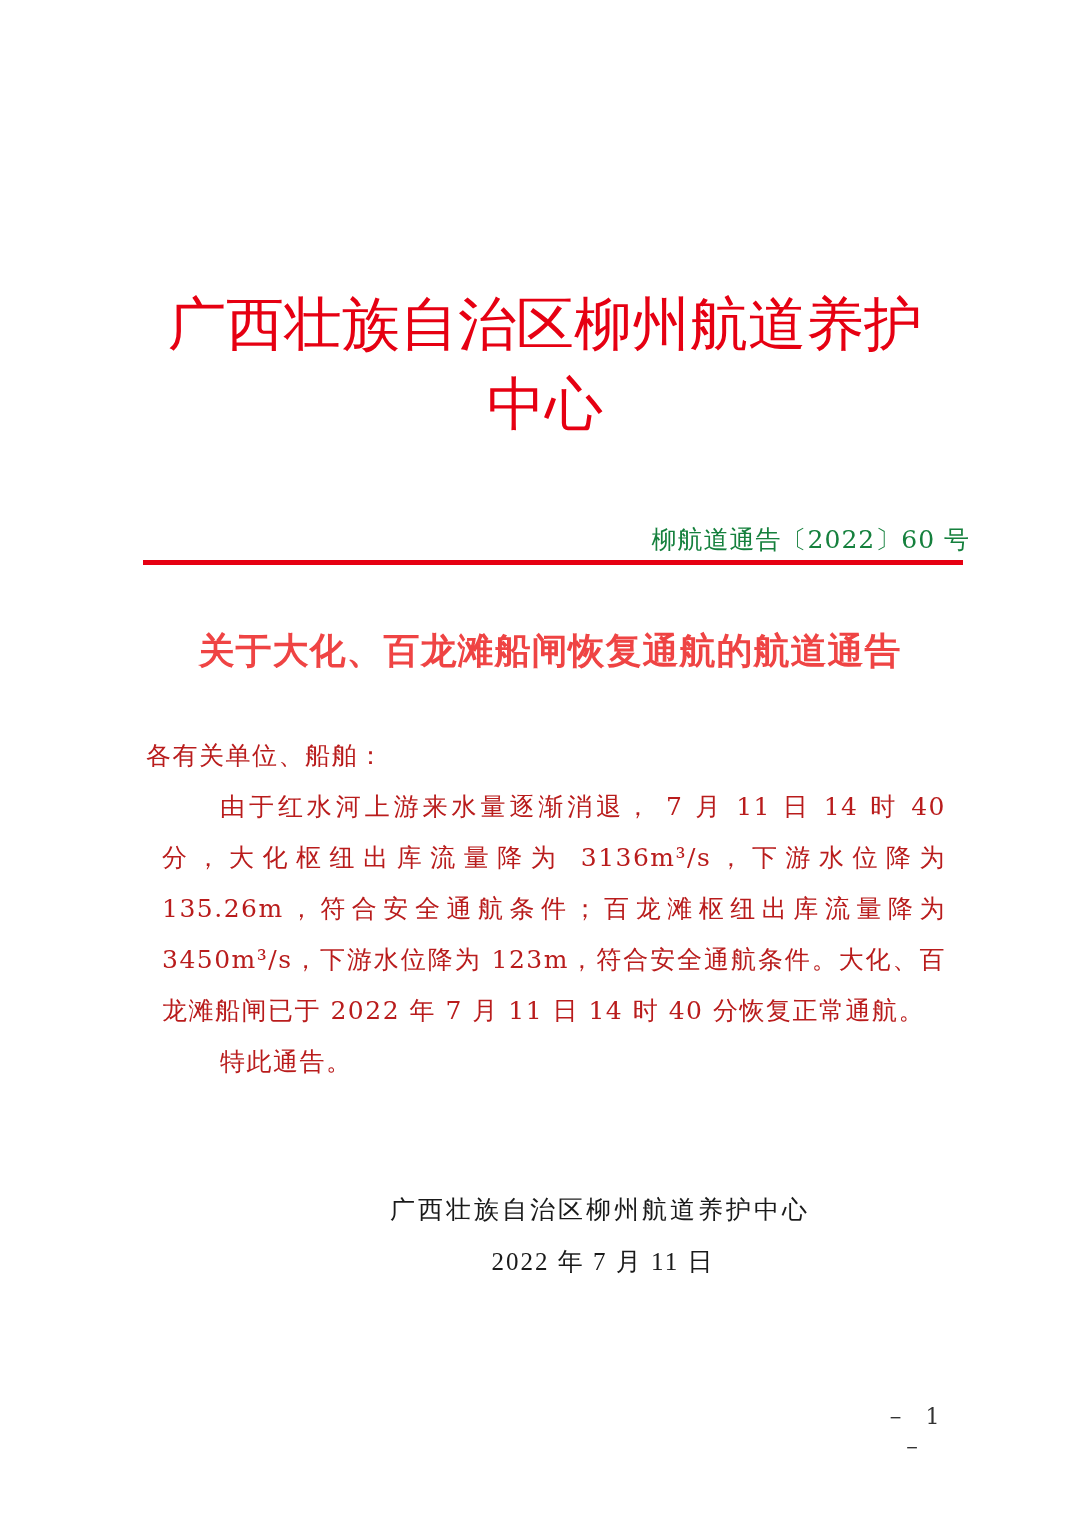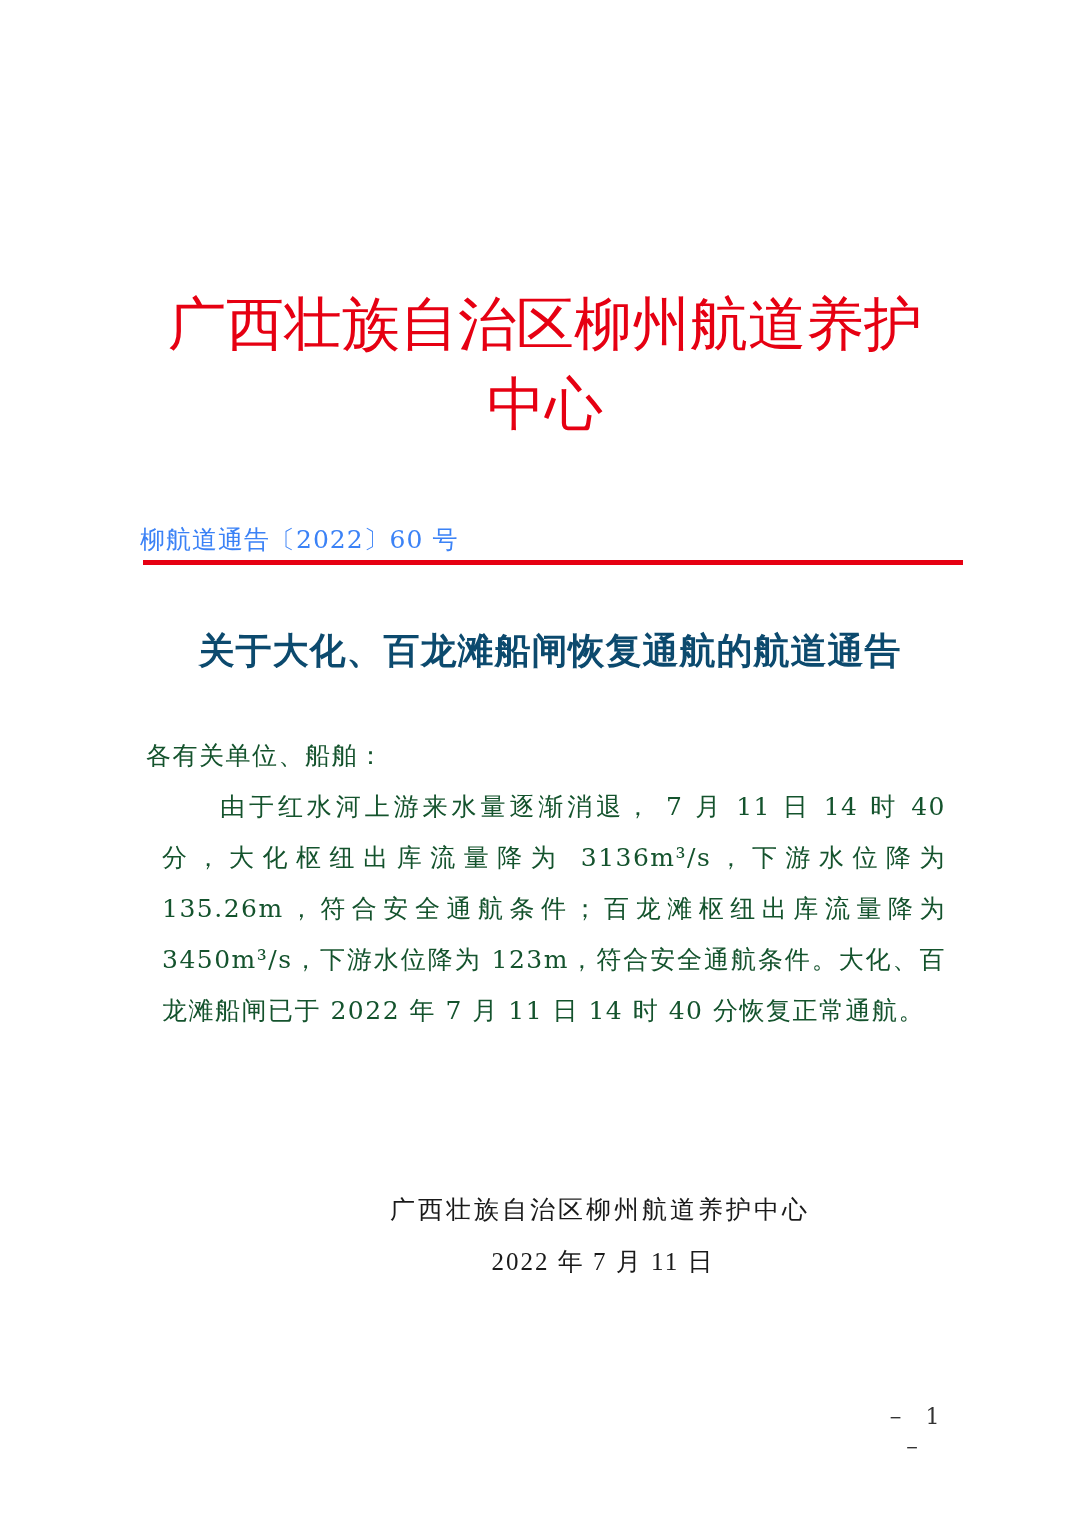--- a/index.html
+++ b/index.html
@@ -44,54 +44,54 @@
       font-family: "DejaVu Serif", "Liberation Serif", serif;
       font-size: 62px;
       line-height: 80px;
       font-weight: bold;
     }
     .doc-number {
       position: absolute;
       left: 140px;
       width: 830px;
       top: 510px;
-      text-align: left;
+      text-align: right;
       font-size: 25px;
       line-height: 36px;
-      color: #3b82f6;
+      color: #15803d;
       letter-spacing: 1px;
     }
     .red-rule {
       position: absolute;
       left: 143px;
       top: 548px;
       width: 820px;
       height: 5px;
       background: #e60012;
     }
     .notice-title {
       position: absolute;
       left: 140px;
       width: 820px;
       top: 612px;
       text-align: center;
       font-size: 36px;
       line-height: 52px;
       font-weight: bold;
-      color: #0c4a6e;
+      color: #ef4444;
       letter-spacing: 1px;
     }
     .body-text {
       position: absolute;
       left: 146px;
       width: 800px;
       top: 718px;
       font-size: 25px;
       line-height: 51px;
-      color: #14532d;
+      color: #b91c1c;
     }
     .body-text p {
       margin: 0;
       text-align: justify;
       letter-spacing: 1.5px;
     }
     .body-text .indent {
       text-indent: 58px;
       margin-left: 16px;
     }
@@ -136,20 +136,21 @@
   <div class="org-title">广西壮族自治区柳州航道养护中心</div>
 
   <div class="doc-number">柳航道通告〔2022〕60 号</div>
   <div class="red-rule"></div>
 
   <div class="notice-title">关于大化、百龙滩船闸恢复通航的航道通告</div>
 
   <div class="body-text">
     <p class="salutation">各有关单位、船舶：</p>
     <p class="indent">由于红水河上游来水量逐渐消退， 7 月 11 日 14 时 40 分，大化枢纽出库流量降为 3136m³/s，下游水位降为 135.26m，符合安全通航条件；百龙滩枢纽出库流量降为 3450m³/s，下游水位降为 123m，符合安全通航条件。大化、百龙滩船闸已于 2022 年 7 月 11 日 14 时 40 分恢复正常通航。</p>
+    <p class="indent">特此通告。</p>
   </div>
 
   <div class="signature">
     <div class="org">广西壮族自治区柳州航道养护中心</div>
     <div class="date">2022 年 7 月 11 日</div>
   </div>
 
   <div class="page-number">－ 1 －</div>
 
 </div>

